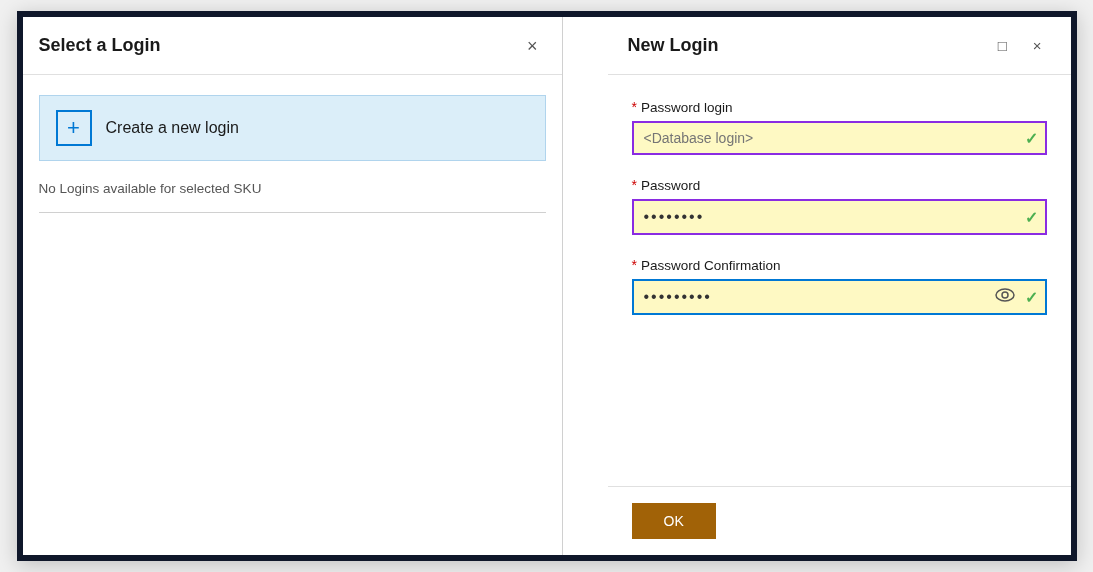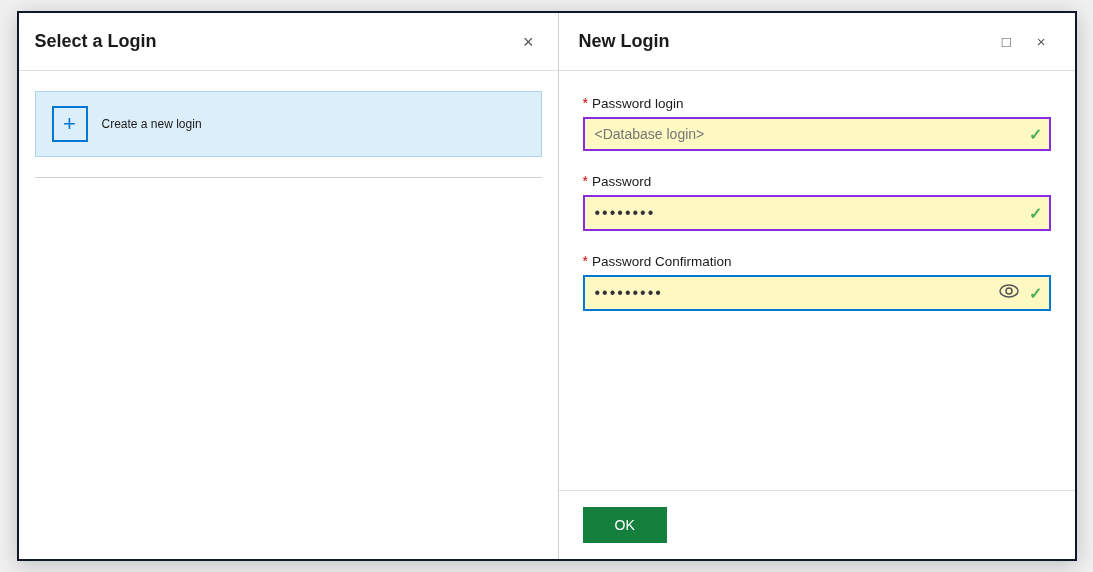--- a/index.html
+++ b/index.html
@@ -9,23 +9,24 @@
       display: flex;
       align-items: center;
       justify-content: center;
       height: 100vh;
       font-size: 14px;
     }
     .dialog-wrapper {
       display: flex;
       width: 1060px;
       height: 550px;
-      border: 2px solid #0f172a;
+      border: 6px solid #0f172a;
       background: #fff;
       box-shadow: 0 4px 20px rgba(0,0,0,0.2);
+      gap: 45px;
     }
 
     
     .left-panel {
       width: 540px;
       border-right: 1px solid #d0d0d0;
       display: flex;
       flex-direction: column;
     }
     .panel-header {
@@ -72,21 +73,21 @@
       border: 2px solid #0078d4;
       display: flex;
       align-items: center;
       justify-content: center;
       color: #0078d4;
       font-size: 22px;
       font-weight: 300;
       flex-shrink: 0;
     }
     .create-login-label {
-      font-size: 12px;
+      font-size: 16px;
       color: #1a1a1a;
     }
     .no-logins-text {
       color: #555;
       font-size: 13.5px;
       margin-top: 4px;
     }
     .divider {
       border: none;
       border-top: 1px solid #d0d0d0;
@@ -184,21 +185,21 @@
       font-size: 16px;
       font-weight: bold;
     }
 
     
     .right-footer {
       border-top: 1px solid #e0e0e0;
       padding: 16px 24px;
     }
     .ok-btn {
-      background: #15803d;
+      background: #a16207;
       color: #fff;
       border: none;
       padding: 10px 32px;
       font-size: 14px;
       font-weight: 500;
       cursor: pointer;
       min-width: 80px;
     }
 
     
@@ -218,20 +219,21 @@
       <span class="panel-title">Select a Login</span>
       <button class="close-btn">×</button>
     </div>
     <div class="panel-body">
       <div class="create-login-item">
         <div class="plus-box">
           <span>+</span>
         </div>
         <span class="create-login-label">Create a new login</span>
       </div>
+      <div class="no-logins-text">No Logins available for selected SKU</div>
       <hr class="divider">
     </div>
   </div>
 
   <div class="right-panel">
     <div class="right-header">
       <span class="panel-title">New Login</span>
       <div class="right-header-actions">
         <button class="header-icon-btn">□</button>
         <button class="header-icon-btn close-btn">×</button>

